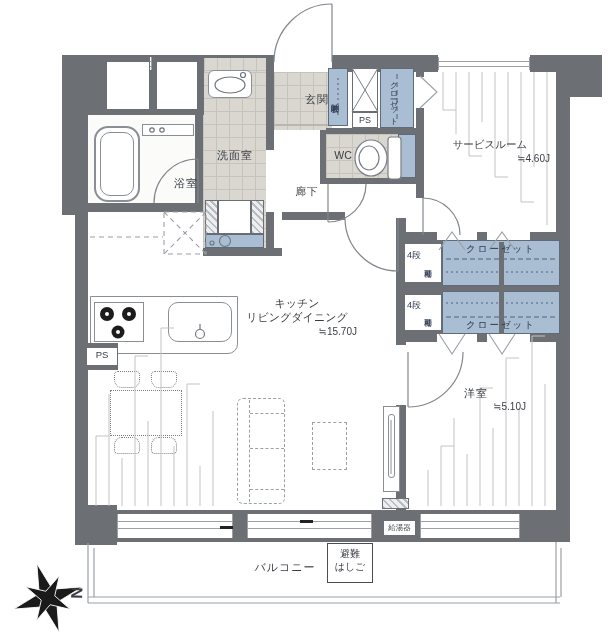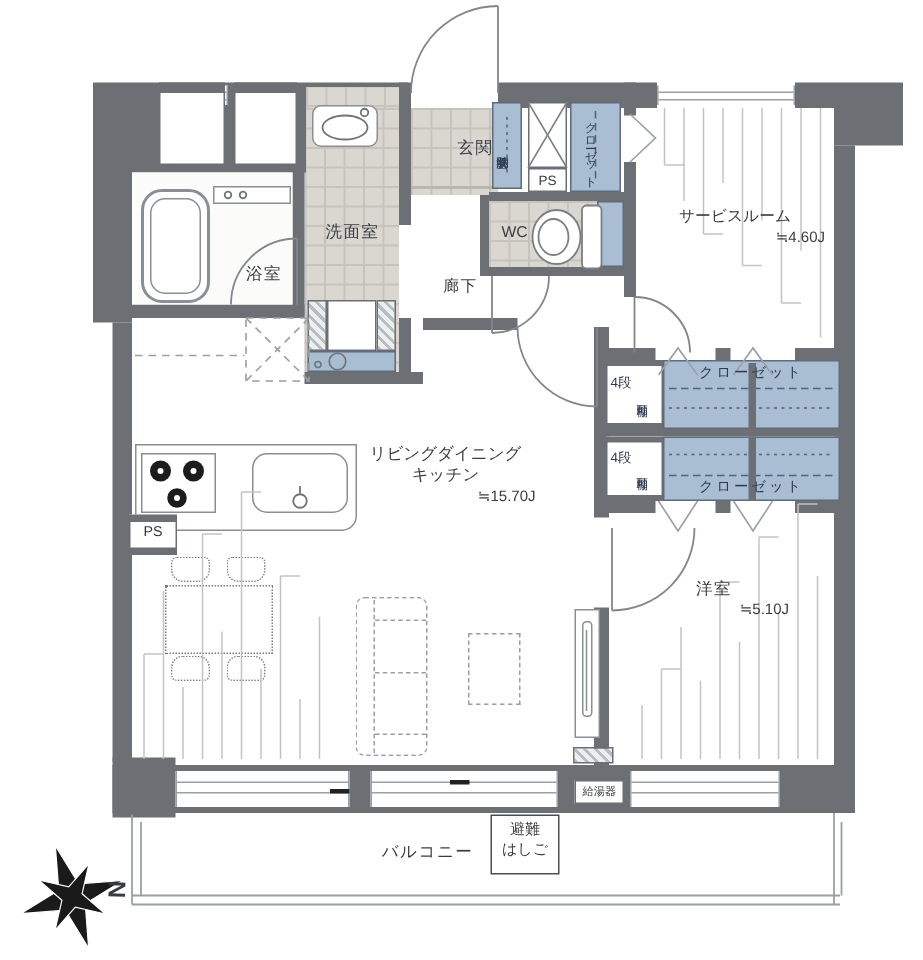--- a/index.html
+++ b/index.html
@@ -256,43 +256,43 @@
       <polygon points="0,-36 7,-7 36,0 7,7 0,36 -7,7 -36,0 -7,-7" fill="#1a1a1a" stroke="#fff" stroke-width="0.8"></polygon>
       <polygon points="0,-25 5,-5 25,0 5,5 0,25 -5,5 -25,0 -5,-5" transform="rotate(45)" fill="#1a1a1a" stroke="#fff" stroke-width="0.8"></polygon>
     </g>
   </svg>
 
   <div class="lbl" style="left:288px;top:92px;width:58px;font-size:11px;"><span>玄関</span></div>
   <div class="lbl vt navy" style="left:330px;top:72px;height:52px;font-size:8px;"><span>玄関収納</span></div>
   <div class="lbl vt navy" style="left:389px;top:71px;height:56px;font-size:8px;"><span>クローゼット</span></div>
   <div class="lbl" style="left:328px;top:149px;width:30px;font-size:10.5px;letter-spacing:0;"><span>WC</span></div>
   <div class="lbl" style="left:206px;top:148px;width:58px;font-size:11px;"><span>洗面室</span></div>
-  <div class="lbl" style="left:152px;top:176px;width:48px;font-size:11px;"><span>浴室</span></div>
+  <div class="lbl" style="left:162px;top:176px;width:48px;font-size:11px;"><span>浴室</span></div>
   <div class="lbl" style="left:288px;top:186px;width:38px;font-size:10.5px;font-family:Liberation Mono, monospace;"><span>廊下</span></div>
   <div class="lbl" style="left:430px;top:138px;width:120px;font-size:10.5px;letter-spacing:0;">
     <div>サービスルーム</div>
     <div class="sz">≒4.60J</div>
   </div>
   <div class="lbl navy" style="left:442px;top:243px;width:118px;font-size:9.5px;letter-spacing:2px;"><span>クローゼット</span></div>
   <div class="lbl navy" style="left:442px;top:319px;width:118px;font-size:9.5px;letter-spacing:2px;"><span>クローゼット</span></div>
   <div class="lbl navy" style="left:405px;top:251px;width:18px;font-size:9px;letter-spacing:0;line-height:1.1;"><span>4段</span></div>
   <div class="lbl vt navy" style="left:424px;top:246px;height:36px;font-size:7.5px;"><span>可動棚</span></div>
   <div class="lbl navy" style="left:405px;top:301px;width:18px;font-size:9px;letter-spacing:0;line-height:1.1;"><span>4段</span></div>
   <div class="lbl vt navy" style="left:424px;top:295px;height:36px;font-size:7.5px;"><span>可動棚</span></div>
   <div class="lbl" style="left:237px;top:296px;width:120px;font-size:11px;letter-spacing:0;">
+    <div>キッチン</div>
     <div>リビングダイニング</div>
-    <div>キッチン</div>
     <div class="sz">≒15.70J</div>
   </div>
   <div class="lbl" style="left:86px;top:349px;width:32px;font-size:9.5px;letter-spacing:0;"><span>PS</span></div>
   <div class="lbl" style="left:426px;top:386px;width:100px;font-size:11px;">
     <div>洋室</div>
     <div class="sz">≒5.10J</div>
   </div>
   <div class="lbl" style="left:383px;top:523px;width:33px;font-size:7.5px;letter-spacing:0;"><span>給湯器</span></div>
-  <div class="lbl" style="left:240px;top:561px;width:90px;font-size:11px;"><span>バルコニー</span></div>
+  <div class="lbl" style="left:240px;top:561px;width:90px;font-size:11px;font-family:Liberation Mono, monospace;"><span>バルコニー</span></div>
   <div class="lbl" style="left:327px;top:547px;width:46px;font-size:10px;letter-spacing:0;">
     <div>避難</div>
     <div>はしご</div>
   </div>
   <div class="lbl" style="left:66px;top:583px;width:20px;font-size:16px;font-weight:bold;transform:rotate(92deg);"><span>N</span></div>
 
 </div>
 
 </body></html>

